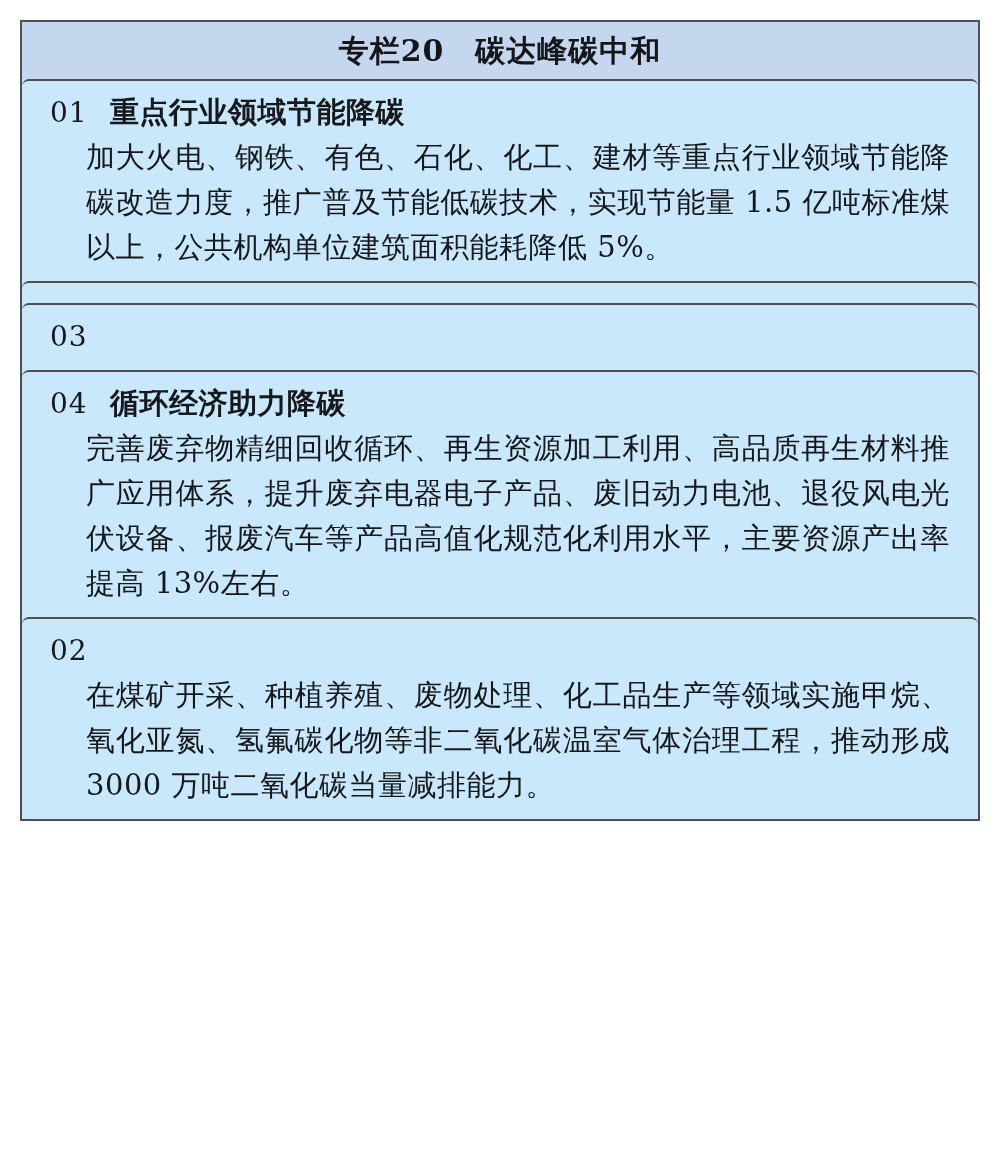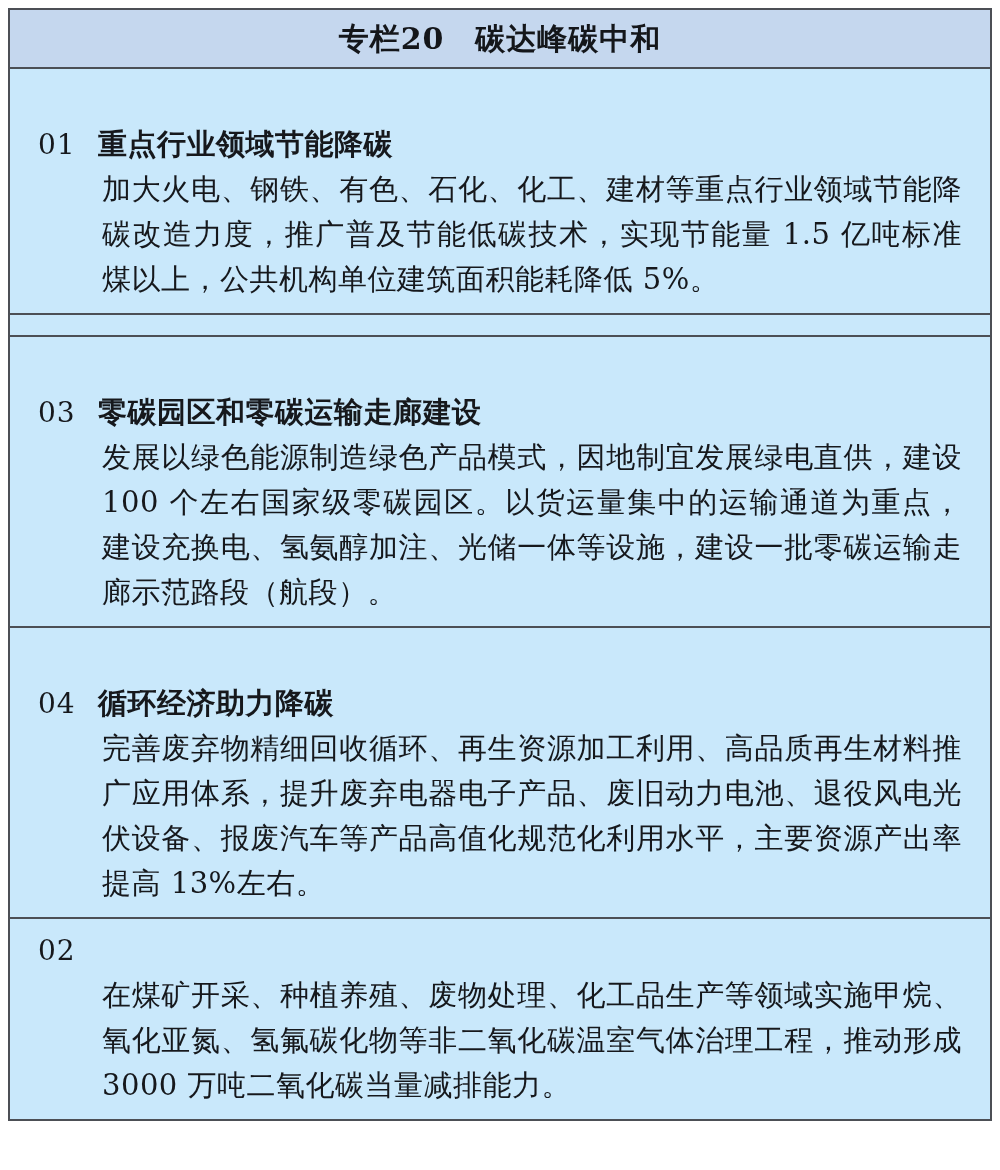--- a/index.html
+++ b/index.html
@@ -6,21 +6,21 @@
     margin: 0;
     padding: 0;
     background: #ffffff;
     font-family: "DejaVu Serif", "Liberation Serif", serif;
   }
   .page {
     width: 1000px;
     height: 1170px;
     background: #ffffff;
     box-sizing: border-box;
-    padding: 8px;
+    padding: 20px;
   }
   .panel {
     box-sizing: border-box;
     width: 100%;
     border: 2px solid #4c4f55;
     background: #c9e8fb;
   }
   .panel-header {
     background: #c5d7ee;
     text-align: center;
@@ -31,38 +31,38 @@
     padding: 10px 0 9px 0;
     letter-spacing: 1px;
   }
   .section {
     border-top: 2px solid #4c4f55;
     background: #c9e8fb;
     padding: 9px 28px 11px 28px;
     color: #16181c;
     font-size: 29px;
     line-height: 45px;
+    border-radius: 7px;
   }
   .section-head {
     display: flex;
     align-items: baseline;
   }
   .section-num {
     flex: 0 0 60px;
     font-size: 28px;
     font-weight: normal;
     letter-spacing: 1px;
   }
   .section-title {
     font-weight: bold;
     letter-spacing: 0.5px;
-    margin-top: 44px;
   }
   .section-body {
-    margin-left: 64px;
+    margin-left: 36px;
     text-align: justify;
     text-justify: inter-character;
     letter-spacing: 0.5px;
   }
 </style>
 </head>
 <body>
 
 <div class="page">
   <div class="panel">
@@ -76,23 +76,21 @@
       </div>
       <div class="section-body">加大火电、钢铁、有色、石化、化工、建材等重点行业领域节能降碳改造力度，推广普及节能低碳技术，实现节能量 1.5 亿吨标准煤以上，公共机构单位建筑面积能耗降低 5%。</div>
     </div>
 
     <div class="section">
     </div>
 
     <div class="section">
       <div class="section-head">
         <span class="section-num">03</span>
-        <span class="section-title">零碳园区和零碳运输走廊建设</span>
       </div>
-      <div class="section-body">发展以绿色能源制造绿色产品模式，因地制宜发展绿电直供，建设 100 个左右国家级零碳园区。以货运量集中的运输通道为重点，建设充换电、氢氨醇加注、光储一体等设施，建设一批零碳运输走廊示范路段（航段）。</div>
     </div>
 
     <div class="section">
       <div class="section-head">
         <span class="section-num">04</span>
         <span class="section-title">循环经济助力降碳</span>
       </div>
       <div class="section-body">完善废弃物精细回收循环、再生资源加工利用、高品质再生材料推广应用体系，提升废弃电器电子产品、废旧动力电池、退役风电光伏设备、报废汽车等产品高值化规范化利用水平，主要资源产出率提高 13%左右。</div>
     </div>
 

